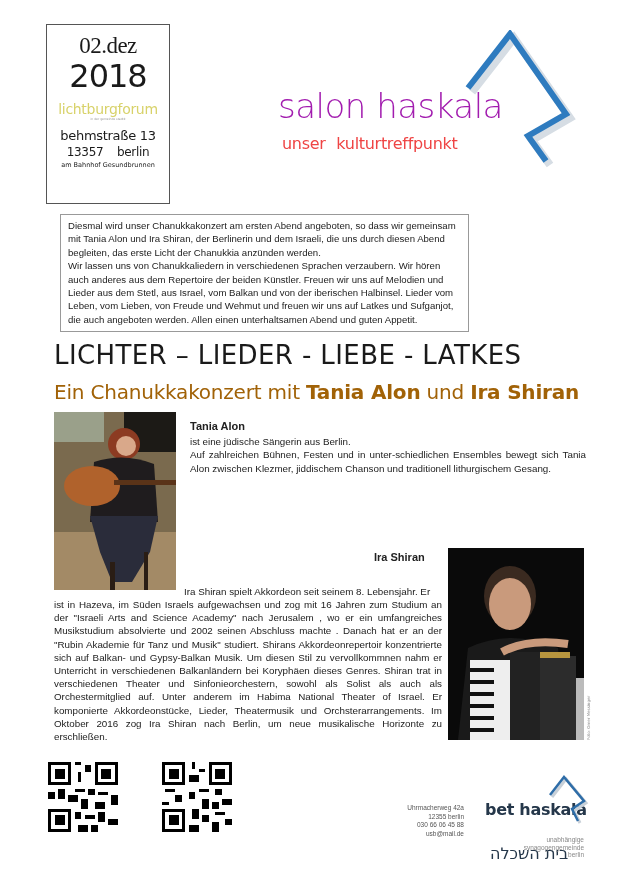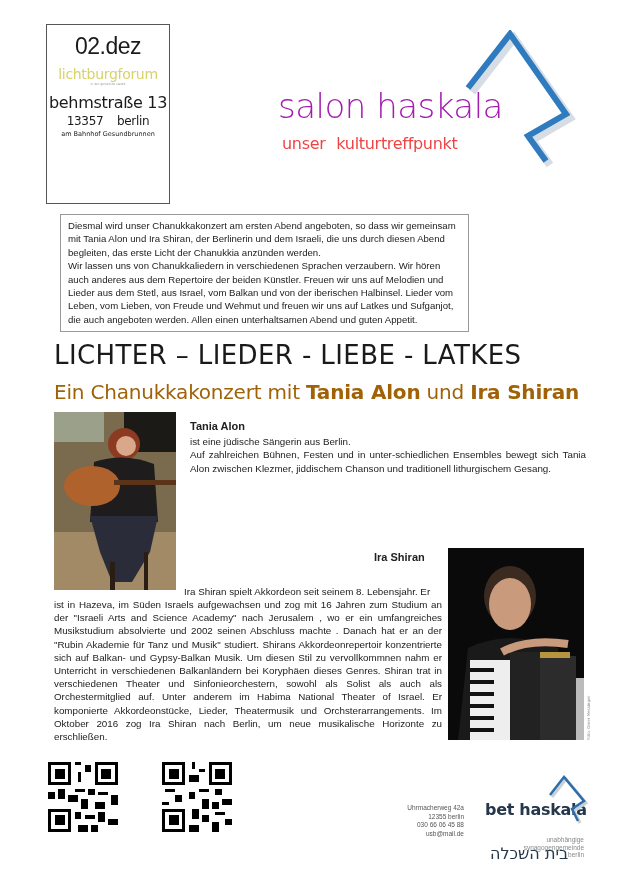--- a/index.html
+++ b/index.html
@@ -1,26 +1,26 @@
 <!DOCTYPE html>
 <html><head>
   <meta charset="utf-8">
   <style>
     html, body { margin: 0; padding: 0; background: #ffffff; }
     body { width: 620px; height: 878px; position: relative; overflow: hidden; font-family: "DejaVu Sans", sans-serif; color: #1a1a1a; }
     .abs { position: absolute; }
 
     
     .date-box { left: 46px; top: 24px; width: 124px; height: 180px; border: 1px solid #555; background: #fff; text-align: center; box-sizing: border-box; }
-    .date-day { font-family: Liberation Sans, sans-serif; font-size: 23px; font-weight: 300; margin-top: 8px; letter-spacing: -0.5px; }
+    .date-day { font-family: Liberation Serif, serif; font-size: 23px; font-weight: 300; margin-top: 8px; letter-spacing: -0.5px; }
     .date-year { font-size: 32px; margin-top: -2px; letter-spacing: -1px; }
     .date-time { font-size: 15px; margin-top: 2px; letter-spacing: -0.5px; }
     .venue { font-size: 14px; color: #d8d26a; margin-top: 6px; letter-spacing: -0.3px; }
     .venue-sub { font-size: 3px; color: #999; height: 5px; }
-    .addr1 { font-size: 16px; margin-top: 6px; letter-spacing: -0.3px; }
+    .addr1 { font-size: 13px; margin-top: 6px; letter-spacing: -0.3px; }
     .addr2 { font-size: 12px; margin-top: 2px; word-spacing: 10px; letter-spacing: -0.3px; }
     .addr3 { font-size: 6.5px; margin-top: 2px; }
 
     
     .logo-title { left: 278px; top: 86px; font-size: 34px; font-weight: 300; letter-spacing: -0.5px; color: #a21caf; }
     .logo-sub { left: 282px; top: 134px; font-size: 16px; font-weight: 400; color: #ef4444; word-spacing: 6px; letter-spacing: -0.3px; }
     .star { left: 460px; top: 30px; width: 140px; height: 140px; }
 
     
     .intro { left: 60px; top: 214px; width: 409px; height: 118px; border: 1px solid #999; box-sizing: border-box; padding: 4px 7px; font-family: "Liberation Sans", sans-serif; font-size: 9.6px; line-height: 13.4px; color: #222; }
@@ -51,20 +51,21 @@
     .bh-hebrew { left: 490px; top: 844px; font-size: 16px; color: #25374a; direction: rtl; }
     .bh-sub { left: 498px; top: 836px; font-family: "Liberation Sans", sans-serif; font-size: 6.5px; line-height: 7.5px; color: #888; text-align: right; width: 86px; }
     .star-small { left: 548px; top: 775px; width: 50px; height: 50px; }
     .credit { font-size: 4px; color: #888; writing-mode: vertical-rl; transform: rotate(180deg); }
   </style>
 </head>
 <body>
 
 <div class="abs date-box">
   <div class="date-day">02.dez</div>
+  <div class="date-year">2018</div>
   <div class="venue">lichtburgforum</div>
   <div class="venue-sub">in der gemeinde stadtk</div>
   <div class="addr1">behmstraße 13</div>
   <div class="addr2">13357 berlin</div>
   <div class="addr3">am Bahnhof Gesundbrunnen</div>
 </div>
 
 <div class="abs logo-title">salon haskala</div>
 <div class="abs logo-sub">unser kulturtreffpunkt</div>
 <svg class="abs star" viewBox="0 0 140 140">

